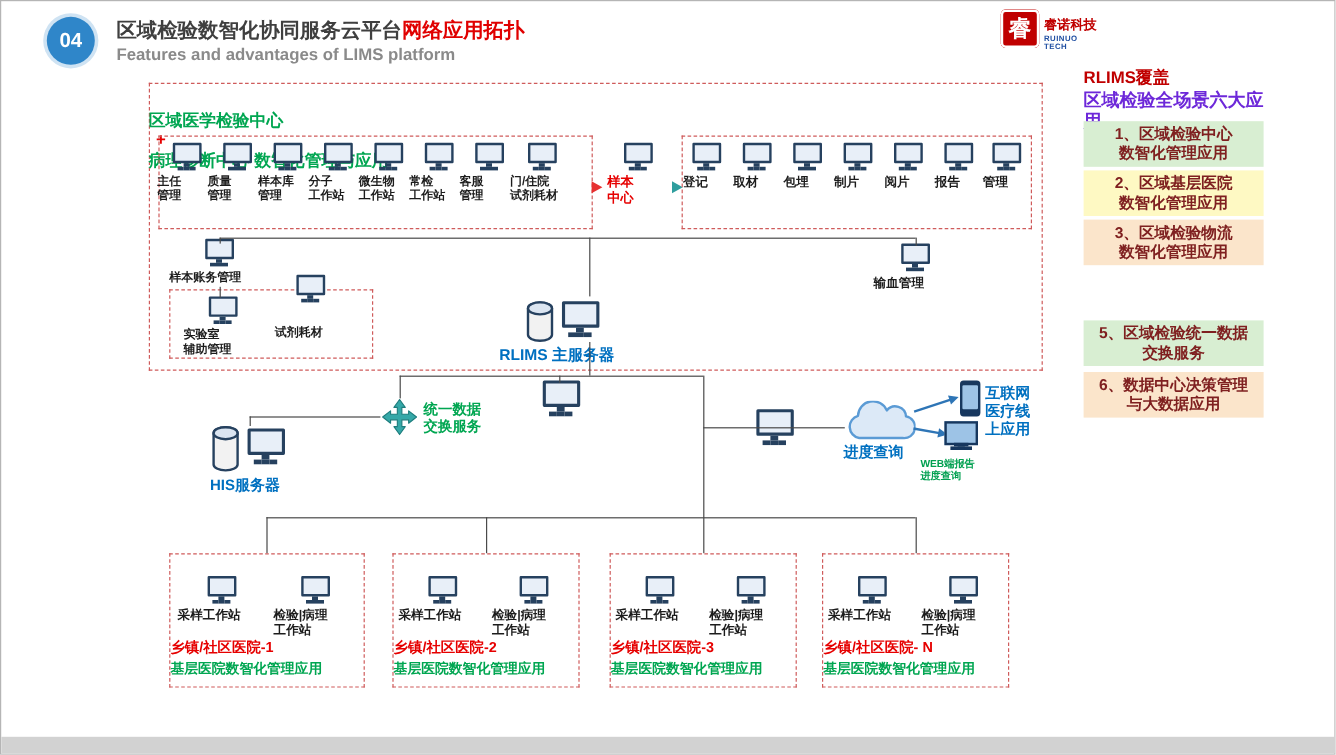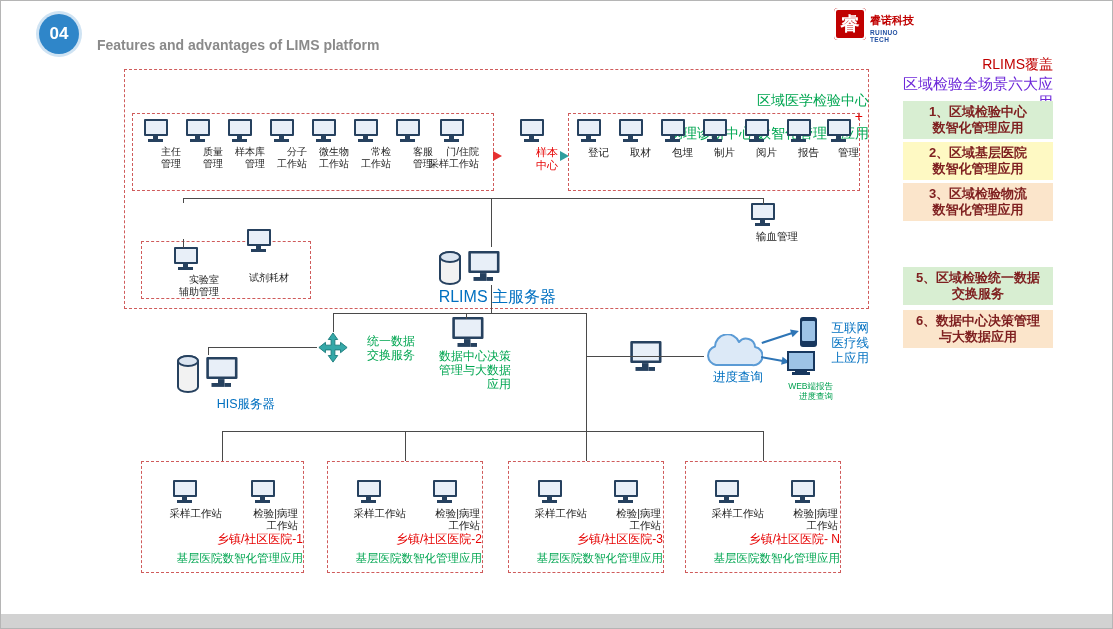--- a/index.html
+++ b/index.html
@@ -1,18 +1,18 @@
 <!DOCTYPE html>
 <html><head>
 <meta charset="utf-8">
 <style>
   html,body { margin:0; padding:0; background:#eee; font-family:"Liberation Sans","DejaVu Sans",sans-serif; }
   .slide { position:relative; width:1113px; height:629px; background:#fff; border:1px solid #b5b5b5; box-sizing:border-box; overflow:hidden; }
   .abs { position:absolute; }
-  .lbl { font-weight:normal; white-space:pre-line; line-height:1.18; text-align:right; }
+  .lbl { font-weight:bold; white-space:pre-line; line-height:1.18; text-align:left; }
   .g { color:#00a651; } .b { color:#0070c0; } .r { color:#e60000; } .k { color:#1c1c1c; }
   .dashed { position:absolute; border:1px dashed #cf5b5b; box-sizing:border-box; }
   .hl, .vl { position:absolute; background:#4a4a4a; }
   .hl { height:1px; } .vl { width:1px; }
 
   
   .pc { position:relative; display:block; margin:0 auto; width:26px; height:25px; }
   .pc::before { content:""; position:absolute; left:1px; top:0; width:20px; height:13px; border:2px solid #26415f; background:#e8eff8; border-radius:1px; }
   .pc::after { content:""; position:absolute; left:10px; top:17px; width:5px; height:3px; background:#26415f;
                box-shadow:-5px 3px 0 0 #26415f, 0 3px 0 0 #26415f, 5px 3px 0 0 #26415f; }
@@ -48,20 +48,23 @@
           font-size:19px; font-weight:bold; display:flex; align-items:center; justify-content:center;
           box-shadow:inset 0 0 0 2px #fff, inset 0 0 0 4px #c00000; }
   .footer { position:absolute; left:0; top:613px; width:1113px; height:16px; background:#d2d2d2; }
 </style>
 </head>
 <body>
 
 <div class="slide">
 
   <div class="badge">04</div>
+  <div class="abs" style="left:96px; top:13px; font-size:17px; font-weight:bold;">
+    <span style="color:#3f3f3f;">区域检验数智化协同服务云平台</span><span style="color:#e00000;">网络应用拓扑</span>
+  </div>
   <div class="abs" style="left:96px; top:36px; font-size:14px; font-weight:bold; color:#8a8a8a;">Features and advantages of LIMS platform</div>
 
   <div class="abs" style="left:833px; top:7px; width:80px; height:44px;">
     <div class="seal">睿</div>
     <div class="abs" style="left:36px; top:5px; color:#c00000; font-weight:bold; font-size:11px;">睿诺科技</div>
     <div class="abs" style="left:36px; top:21px; color:#1f4ea1; font-weight:bold; font-size:6.5px; letter-spacing:.4px;">RUINUO TECH</div>
   </div>
 
   <div class="abs lbl" style="left:902px; top:55px; width:150px; font-size:14px; color:#c00000;">RLIMS覆盖</div>
   <div class="abs lbl" style="left:902px; top:74px; width:150px; font-size:15px; color:#6d28d9;">区域检验全场景六大应用</div>
@@ -116,21 +119,21 @@
 工作站</div>
     </div>
   <div class="abs" style="left:382px; top:118px; width:50px;">
       <span class="pc"></span>
       <div class="lbl k" style="font-size:10px; margin-top:2px;">客服
 管理</div>
     </div>
   <div class="abs" style="left:424px; top:118px; width:54px;">
       <span class="pc"></span>
       <div class="lbl k" style="font-size:10px; margin-top:2px;">门/住院
-采样工作站</div>
+试剂耗材</div>
     </div>
 
   <div class="abs" style="left:505px; top:118px; width:52px;">
     <span class="pc"></span>
     <div class="lbl r" style="font-size:11px; margin-top:2px;">样本
 中心</div>
   </div>
   <div class="tri red" style="left:492px; top:150px;"></div>
   <div class="tri teal" style="left:559px; top:150px;"></div>
 
@@ -157,54 +160,55 @@
     </div>
   <div class="abs" style="left:778px; top:118px; width:40px;">
       <span class="pc"></span>
       <div class="lbl k" style="font-size:10.5px; margin-top:2px;">报告</div>
     </div>
   <div class="abs" style="left:818px; top:118px; width:40px;">
       <span class="pc"></span>
       <div class="lbl k" style="font-size:10.5px; margin-top:2px;">管理</div>
     </div>
 
+  <div class="abs" style="left:140px; top:198px; width:84px;">
+    <span class="pc"></span>
+    <div class="lbl k" style="font-size:10px; margin-top:2px;">样本账务管理</div>
+  </div>
   <div class="dashed" style="left:140px; top:240px; width:170px; height:58px;"></div>
   <div class="abs" style="left:152px; top:246px; width:66px;">
     <span class="pc"></span>
     <div class="lbl k" style="font-size:10px; margin-top:2px;">实验室
 辅助管理</div>
   </div>
   <div class="abs" style="left:228px; top:228px; width:60px;">
     <span class="pc"></span>
     <div class="lbl k" style="font-size:10px; margin-top:18px;">试剂耗材</div>
   </div>
 
   <div class="abs" style="left:727px; top:202px; width:70px;">
     <span class="pc"></span>
     <div class="lbl k" style="font-size:10.5px; margin-top:2px;">输血管理</div>
   </div>
 
   <span class="db" style="left:438px; top:250px;"></span>
   <span class="pc pc-lg" style="position:absolute; left:466px; top:250px;"></span>
-  <div class="abs lbl b" style="left:415px; top:287px; width:140px; font-size:16px;">RLIMS 主服务器</div>
+  <div class="abs lbl b" style="left:415px; top:287px; width:140px; font-size:13px;">RLIMS 主服务器</div>
 
   <svg class="abs" style="left:316px; top:331px;" width="32" height="32" viewBox="0 0 34 34">
     <path d="M17 1 22 8 H19 V14 H25 V11 L32 16.5 25 22 V19 H19 V25 H22 L17 32 12 25 H15 V19 H9 V22 L2 16.5 9 11 V14 H15 V8 H12 Z" fill="#35a8a8" stroke="#1d7d7d" stroke-width="1" stroke-linejoin="round"></path>
   </svg>
   <div class="abs lbl g" style="left:352px; top:333px; width:62px; font-size:12px;">统一数据
 交换服务</div>
 
   <span class="db" style="left:176px; top:354px; height:38px;"></span>
   <span class="pc pc-lg" style="position:absolute; left:204px; top:356px;"></span>
   <div class="abs lbl b" style="left:174px; top:396px; width:100px; font-size:12.5px;">HIS服务器</div>
 
   <span class="pc pc-lg" style="position:absolute; left:450px; top:316px;"></span>
-  <div class="abs lbl g" style="left:426px; top:348px; width:84px; font-size:12px;">数据中心决策
-管理与大数据
-应用</div>
 
   <span class="pc pc-lg" style="position:absolute; left:628px; top:340px;"></span>
 
   <svg class="abs" style="left:702px; top:333px;" width="60" height="36" viewBox="0 0 60 36">
     <path d="M13 31 A9.5 9.5 0 0 1 12 12.5 A12.5 12.5 0 0 1 36 8 A9 9 0 0 1 52 13 A9 9 0 0 1 49 31 Z" fill="#dce9f7" stroke="#5b9bd5" stroke-width="2" stroke-linejoin="round"></path>
   </svg>
   <div class="abs lbl b" style="left:702px; top:369px; width:60px; font-size:12.5px;">进度查询</div>
 
   <div class="arrow" style="left:760px; top:336px; width:32px; transform:rotate(-18deg);"></div>
   <div class="arrow" style="left:760px; top:357px; width:22px; transform:rotate(10deg);"></div>

